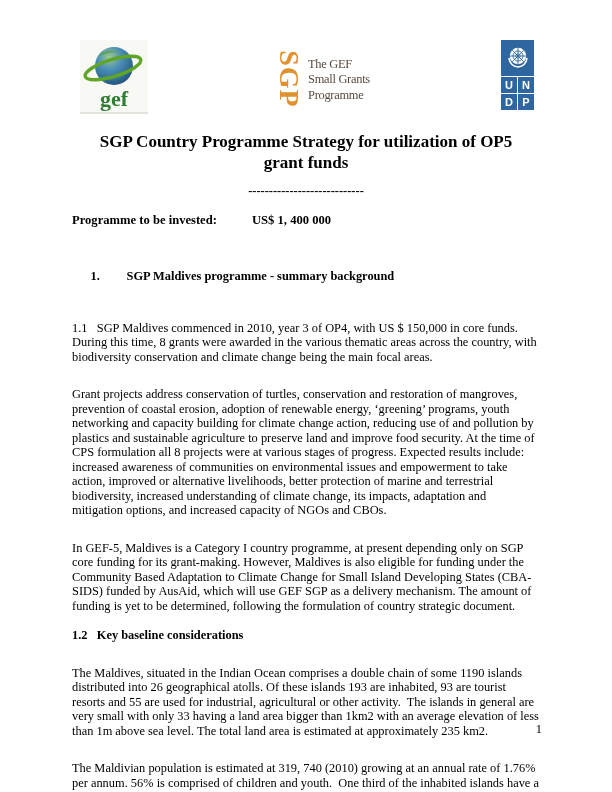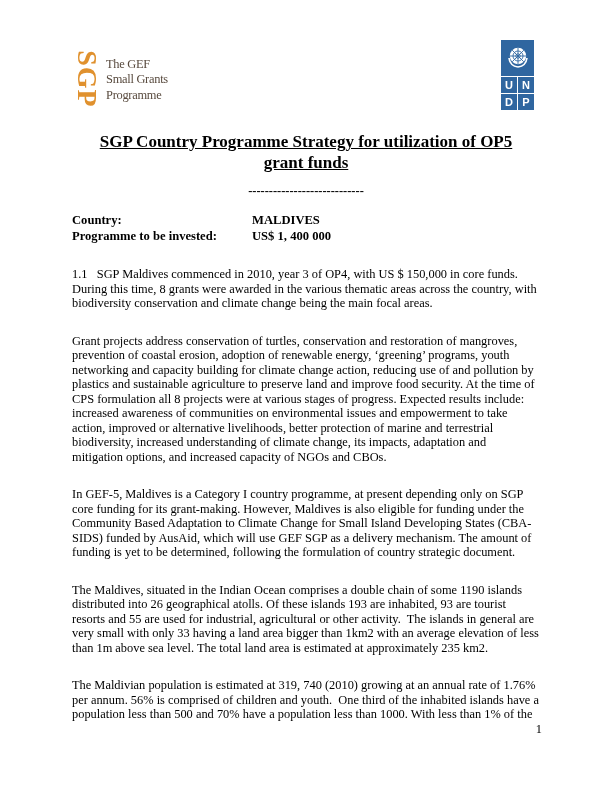--- a/index.html
+++ b/index.html
@@ -28,21 +28,21 @@
     font-size:13.5px; line-height:1.15; letter-spacing:-0.3px; transform:scaleX(.92); transform-origin:left center; }
   .undp-logo { width:33px; margin-right:6px; }
   .undp-top { height:36px; background:#2f66a0; display:flex; align-items:center; justify-content:center; }
   .undp-grid { display:grid; grid-template-columns:1fr 1fr; grid-auto-rows:16px; gap:1px; background:#ffffff; padding-top:1px; }
   .undp-cell { background:#2f66a0; color:#ffffff; font-family:"Liberation Sans", sans-serif;
     font-weight:bold; font-size:11px; display:flex; align-items:center; justify-content:center; }
 
   
   .doc-title {
     margin:14px auto 0 auto; max-width:452px;
-    font-size:17px; font-weight:bold; text-align:center; line-height:1.22;text-decoration:underline;
+    font-size:17px; font-weight:bold; text-align:center; line-height:1.22;
   }
   .separator { margin-top:11px; text-align:center; font-weight:bold; font-size:12.4px; letter-spacing:0; }
 
   
   .meta { margin-top:13px; font-size:12.6px; font-weight:bold; }
   .meta-row { display:flex; line-height:16px; }
   .meta-label { width:180px; }
 
   
   .body-text { font-size:12.4px; line-height:14.5px; }
@@ -53,20 +53,38 @@
 
   .page-number { position:absolute; right:70px; top:722px; font-size:12.4px; }
 </style>
 </head>
 <body>
 
 <div class="page">
 
   <div class="logo-row">
 
+    <div class="gef-logo">
+      <svg width="68" height="74" viewBox="0 0 68 74">
+        <rect x="0" y="0" width="68" height="72" fill="#f8f8f5"></rect>
+        <rect x="0" y="72" width="68" height="2" fill="#e3e3de"></rect>
+        <defs>
+          <radialGradient id="gefGlobe" cx="38%" cy="28%" r="80%">
+            <stop offset="0%" stop-color="#9cc98f"></stop>
+            <stop offset="40%" stop-color="#4a8fb5"></stop>
+            <stop offset="100%" stop-color="#1d4e79"></stop>
+          </radialGradient>
+        </defs>
+        <circle cx="34" cy="26" r="19" fill="url(#gefGlobe)"></circle>
+        <path d="M18,16 Q30,6 48,16 Q38,10 28,13 Z" fill="#57a339" opacity="0.85"></path>
+        <path d="M22,34 Q34,40 48,32 Q40,42 26,40 Z" fill="#3f7d93" opacity="0.6"></path>
+        <ellipse cx="33" cy="28" rx="29" ry="8.5" fill="none" stroke="#5fa528" stroke-width="3.4" transform="rotate(-17 33 28)"></ellipse>
+        <text x="34" y="66" font-size="22" font-weight="bold" text-anchor="middle" font-family="Liberation Serif, serif" fill="#2e7d33">gef</text>
+      </svg>
+    </div>
 
     <div class="sgp-logo">
       <div class="sgp-vert-wrap">
         <span class="sgp-acronym">SGP</span>
       </div>
       <div class="sgp-text">
         <div>The GEF</div>
         <div>Small Grants</div>
         <div>Programme</div>
       </div>
@@ -95,31 +113,31 @@
         <div class="undp-cell">P</div>
       </div>
     </div>
   </div>
 
   <div class="doc-title">SGP Country Programme Strategy for utilization of OP5 grant funds</div>
   <div class="separator">----------------------------</div>
 
   <div class="meta">
     <div class="meta-row">
-      <span class="meta-label">Country:</span>
-      <span class="meta-value">MALDIVES</span>
-    </div>
-    <div class="meta-row">
       <span class="meta-label">Programme to be invested:</span>
       <span class="meta-value">US$ 1, 400 000</span>
     </div>
   </div>
 
   <div class="body-text">
+    <div class="sec-heading">
+      <span class="sec-num">1.</span><span>SGP Maldives programme - summary background</span>
+    </div>
     <div class="para">1.1   SGP Maldives commenced in 2010, year 3 of OP4, with US $ 150,000 in core funds. During this time, 8 grants were awarded in the various thematic areas across the country, with biodiversity conservation and climate change being the main focal areas.</div>
     <div class="para">Grant projects address conservation of turtles, conservation and restoration of mangroves, prevention of coastal erosion, adoption of renewable energy, ‘greening’ programs, youth networking and capacity building for climate change action, reducing use of and pollution by plastics and sustainable agriculture to preserve land and improve food security. At the time of CPS formulation all 8 projects were at various stages of progress. Expected results include: increased awareness of communities on environmental issues and empowerment to take action, improved or alternative livelihoods, better protection of marine and terrestrial biodiversity, increased understanding of climate change, its impacts, adaptation and mitigation options, and increased capacity of NGOs and CBOs.</div>
     <div class="para">In GEF-5, Maldives is a Category I country programme, at present depending only on SGP core funding for its grant-making. However, Maldives is also eligible for funding under the Community Based Adaptation to Climate Change for Small Island Developing States (CBA-SIDS) funded by AusAid, which will use GEF SGP as a delivery mechanism. The amount of funding is yet to be determined, following the formulation of country strategic document.</div>
+    <div class="sub-heading">1.2   Key baseline considerations</div>
     <div class="para">The Maldives, situated in the Indian Ocean comprises a double chain of some 1190 islands distributed into 26 geographical atolls. Of these islands 193 are inhabited, 93 are tourist resorts and 55 are used for industrial, agricultural or other activity.  The islands in general are very small with only 33 having a land area bigger than 1km2 with an average elevation of less than 1m above sea level. The total land area is estimated at approximately 235 km2.</div>
     <div class="para">The Maldivian population is estimated at 319, 740 (2010) growing at an annual rate of 1.76% per annum. 56% is comprised of children and youth.  One third of the inhabited islands have a population less than 500 and 70% have a population less than 1000. With less than 1% of the</div>
   </div>
 
   <div class="page-number">1</div>
 </div>
 
 </body></html>

